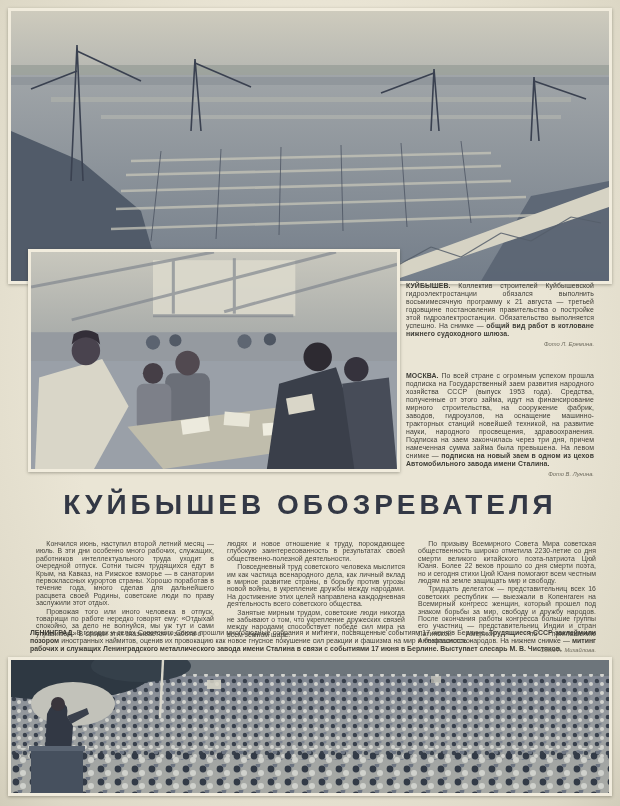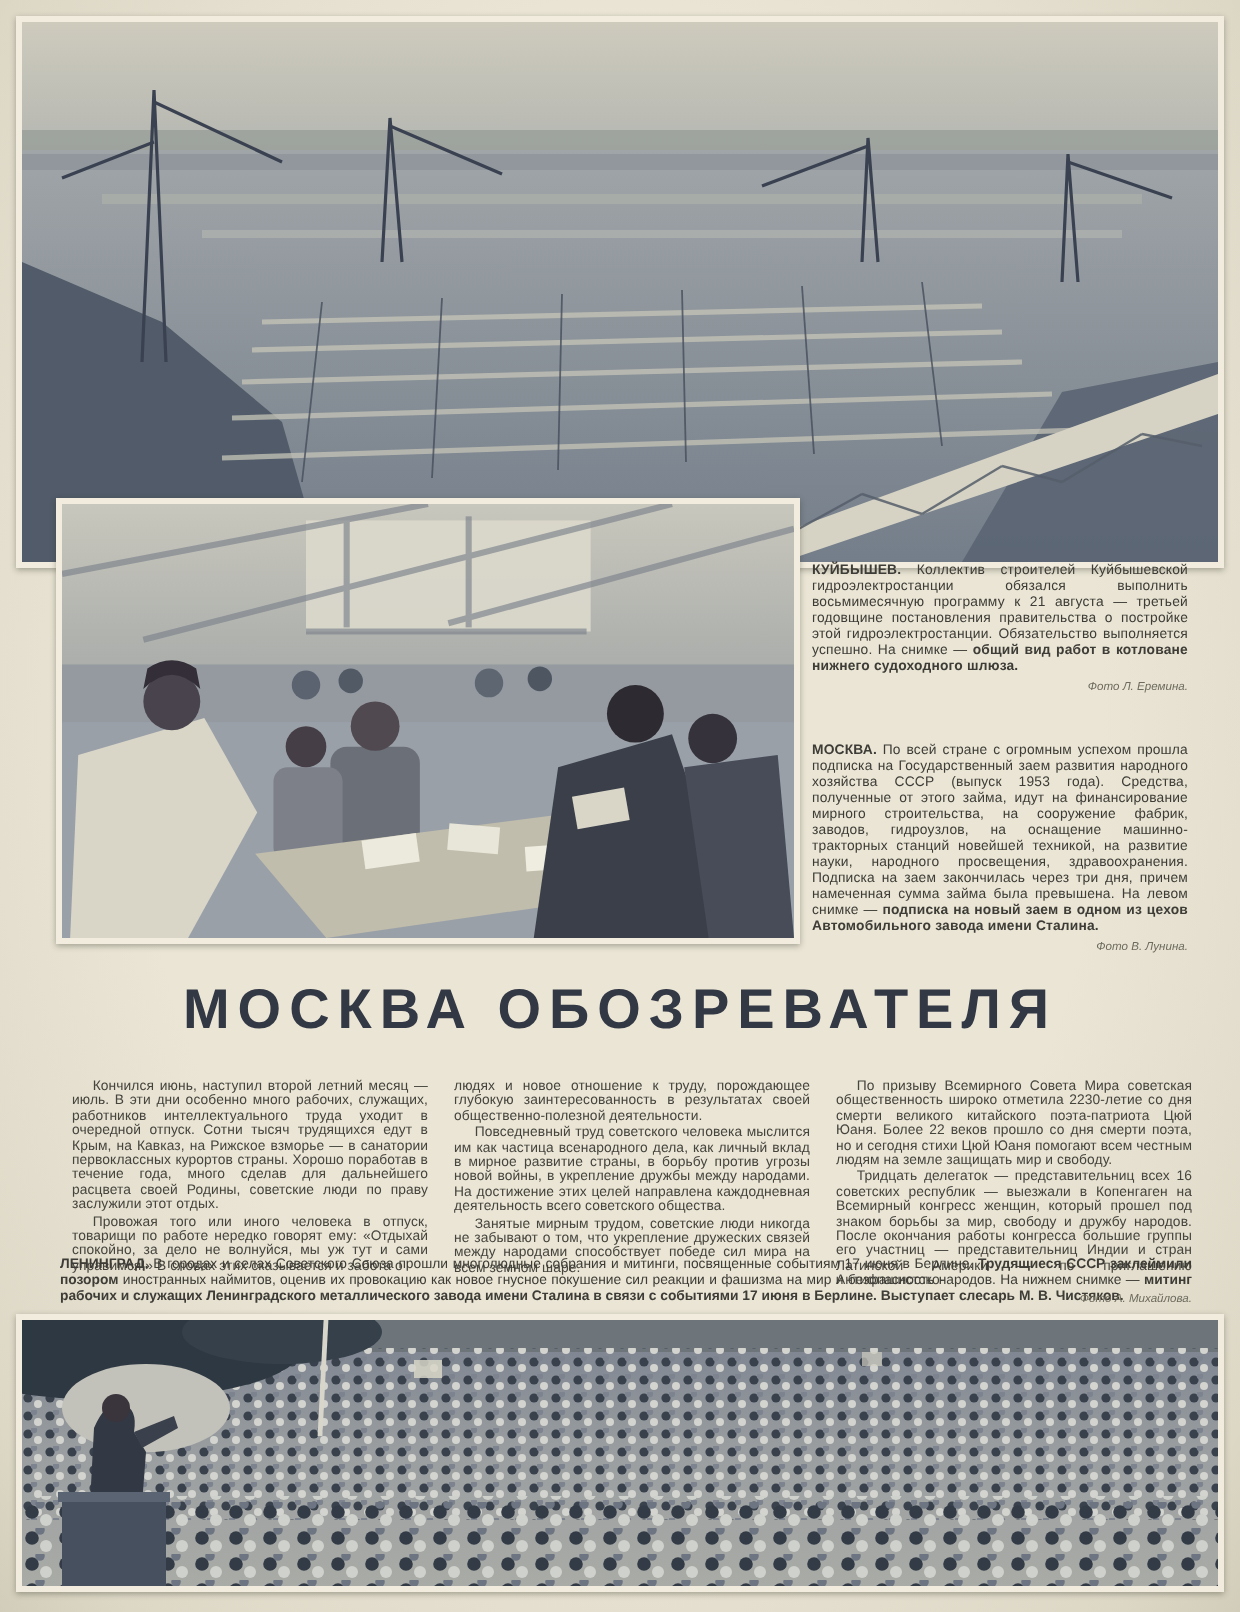--- a/index.html
+++ b/index.html
@@ -181,21 +181,21 @@
   <div class="caption-col cap-kuibyshev">
     <p class="caption" style="margin:0"><span class="b">КУЙБЫШЕВ. </span><span>Коллектив строителей Куйбышевской гидроэлектростанции обязался выполнить восьмимесячную программу к 21 августа — третьей годовщине постановления правительства о постройке этой гидроэлектростанции. Обязательство выполняется успешно. На снимке — </span><span class="b">общий вид работ в котловане нижнего судоходного шлюза.</span></p>
     <span class="credit">Фото Л. Еремина.</span>
   </div>
 
   <div class="caption-col cap-moskva">
     <p class="caption" style="margin:0"><span class="b">МОСКВА. </span><span>По всей стране с огромным успехом прошла подписка на Государственный заем развития народного хозяйства СССР (выпуск 1953 года). Средства, полученные от этого займа, идут на финансирование мирного строительства, на сооружение фабрик, заводов, гидроузлов, на оснащение машинно-тракторных станций новейшей техникой, на развитие науки, народного просвещения, здравоохранения. Подписка на заем закончилась через три дня, причем намеченная сумма займа была превышена. На левом снимке — </span><span class="b">подписка на новый заем в одном из цехов Автомобильного завода имени Сталина.</span></p>
     <span class="credit">Фото В. Лунина.</span>
   </div>
 
-  <h1 class="headline" style="margin:0">МОСКВА ОБОЗРЕВАТЕЛЯ</h1>
+  <h1 class="headline" style="margin:0">КУЙБЫШЕВ ОБОЗРЕВАТЕЛЯ</h1>
 
   <div class="columns">
     <div class="col col-1">
         <p class="para">Кончился июнь, наступил второй летний месяц — июль. В эти дни особенно много рабочих, служащих, работников интеллектуального труда уходит в очередной отпуск. Сотни тысяч трудящихся едут в Крым, на Кавказ, на Рижское взморье — в санатории первоклассных курортов страны. Хорошо поработав в течение года, много сделав для дальнейшего расцвета своей Родины, советские люди по праву заслужили этот отдых.</p>
         <p class="para">Провожая того или иного человека в отпуск, товарищи по работе нередко говорят ему: «Отдыхай спокойно, за дело не волнуйся, мы уж тут и сами управимся!» В словах этих сказывается и забота о</p>
       </div>
     <div class="col col-2">
         <p class="para">людях и новое отношение к труду, порождающее глубокую заинтересованность в результатах своей общественно-полезной деятельности.</p>
         <p class="para">Повседневный труд советского человека мыслится им как частица всенародного дела, как личный вклад в мирное развитие страны, в борьбу против угрозы новой войны, в укрепление дружбы между народами. На достижение этих целей направлена каждодневная деятельность всего советского общества.</p>
         <p class="para">Занятые мирным трудом, советские люди никогда не забывают о том, что укрепление дружеских связей между народами способствует победе сил мира на всем земном шаре.</p>

